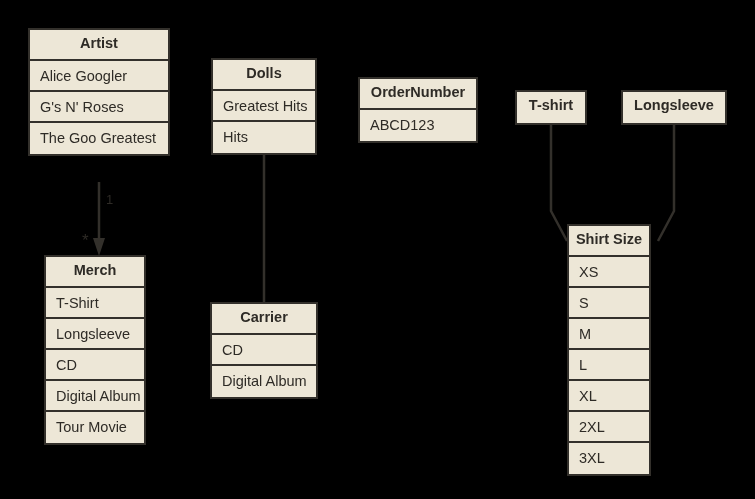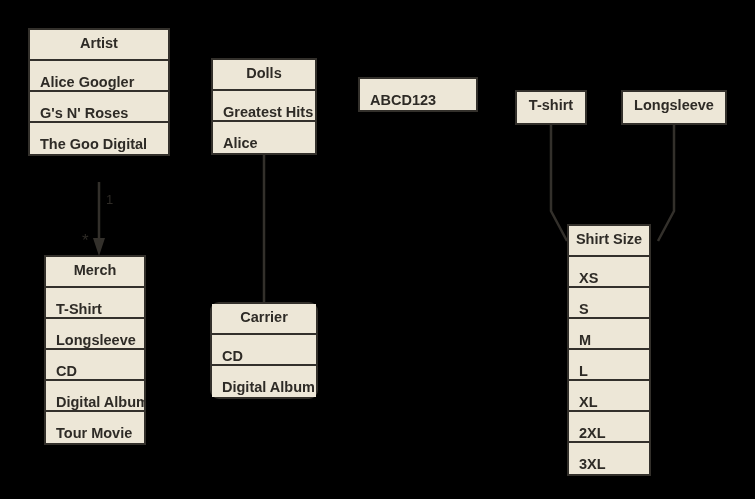--- a/index.html
+++ b/index.html
@@ -31,28 +31,27 @@
     position: absolute;
     box-sizing: border-box;
     border: 2px solid #33302B;
     background: #EDE7D7;
     z-index: 2;
   }
   .row {
     box-sizing: border-box;
     height: 31px;
     line-height: 27px;
-    padding: 8px 10px;
+    padding: 2px 10px;
     font-size: 14.5px;
     color: #2E2B26;
     border-bottom: 2px solid #33302B;
     background: #EDE7D7;
     white-space: nowrap;
     overflow: hidden;
-    font-weight: bold;
   }
   .row:last-child {
     border-bottom: none;
   }
   .row.header {
     font-weight: bold;
     text-align: center;
     padding: 0 6px;
   }
   
@@ -95,51 +94,52 @@
 
     <g>
       <polyline points="674,120 674,211 658,241" fill="none" stroke="#33302B" stroke-width="2.5"></polyline>
     </g>
   </svg>
 
   <div class="box" style="left:28px; top:28px; width:142px;">
     <div class="row header">Artist</div>
     <div class="row">Alice Googler</div>
     <div class="row">G's N' Roses</div>
-    <div class="row">The Goo Digital</div>
+    <div class="row">The Goo Greatest</div>
   </div>
 
   <div class="box" style="left:211px; top:58px; width:106px;">
     <div class="row header">Dolls</div>
     <div class="row">Greatest Hits</div>
-    <div class="row">Alice</div>
+    <div class="row">Hits</div>
   </div>
 
   <div class="box" style="left:358px; top:77px; width:120px;">
+    <div class="row header">OrderNumber</div>
     <div class="row">ABCD123</div>
   </div>
 
   <div class="box single" style="left:515px; top:90px; width:72px;">
     <div class="row header">T-shirt</div>
   </div>
 
   <div class="box single" style="left:621px; top:90px; width:106px;">
     <div class="row header">Longsleeve</div>
   </div>
 
   <div class="box" style="left:44px; top:255px; width:102px;">
     <div class="row header">Merch</div>
     <div class="row">T-Shirt</div>
     <div class="row">Longsleeve</div>
     <div class="row">CD</div>
     <div class="row">Digital Album</div>
     <div class="row">Tour Movie</div>
   </div>
 
-  <div class="box" style="left:210px; top:302px; width:108px;border-radius:9px;">
+  <div class="box" style="left:210px; top:302px; width:108px;">
     <div class="row header">Carrier</div>
     <div class="row">CD</div>
     <div class="row">Digital Album</div>
   </div>
 
   <div class="box" style="left:567px; top:224px; width:84px;">
     <div class="row header">Shirt Size</div>
     <div class="row">XS</div>
     <div class="row">S</div>
     <div class="row">M</div>

